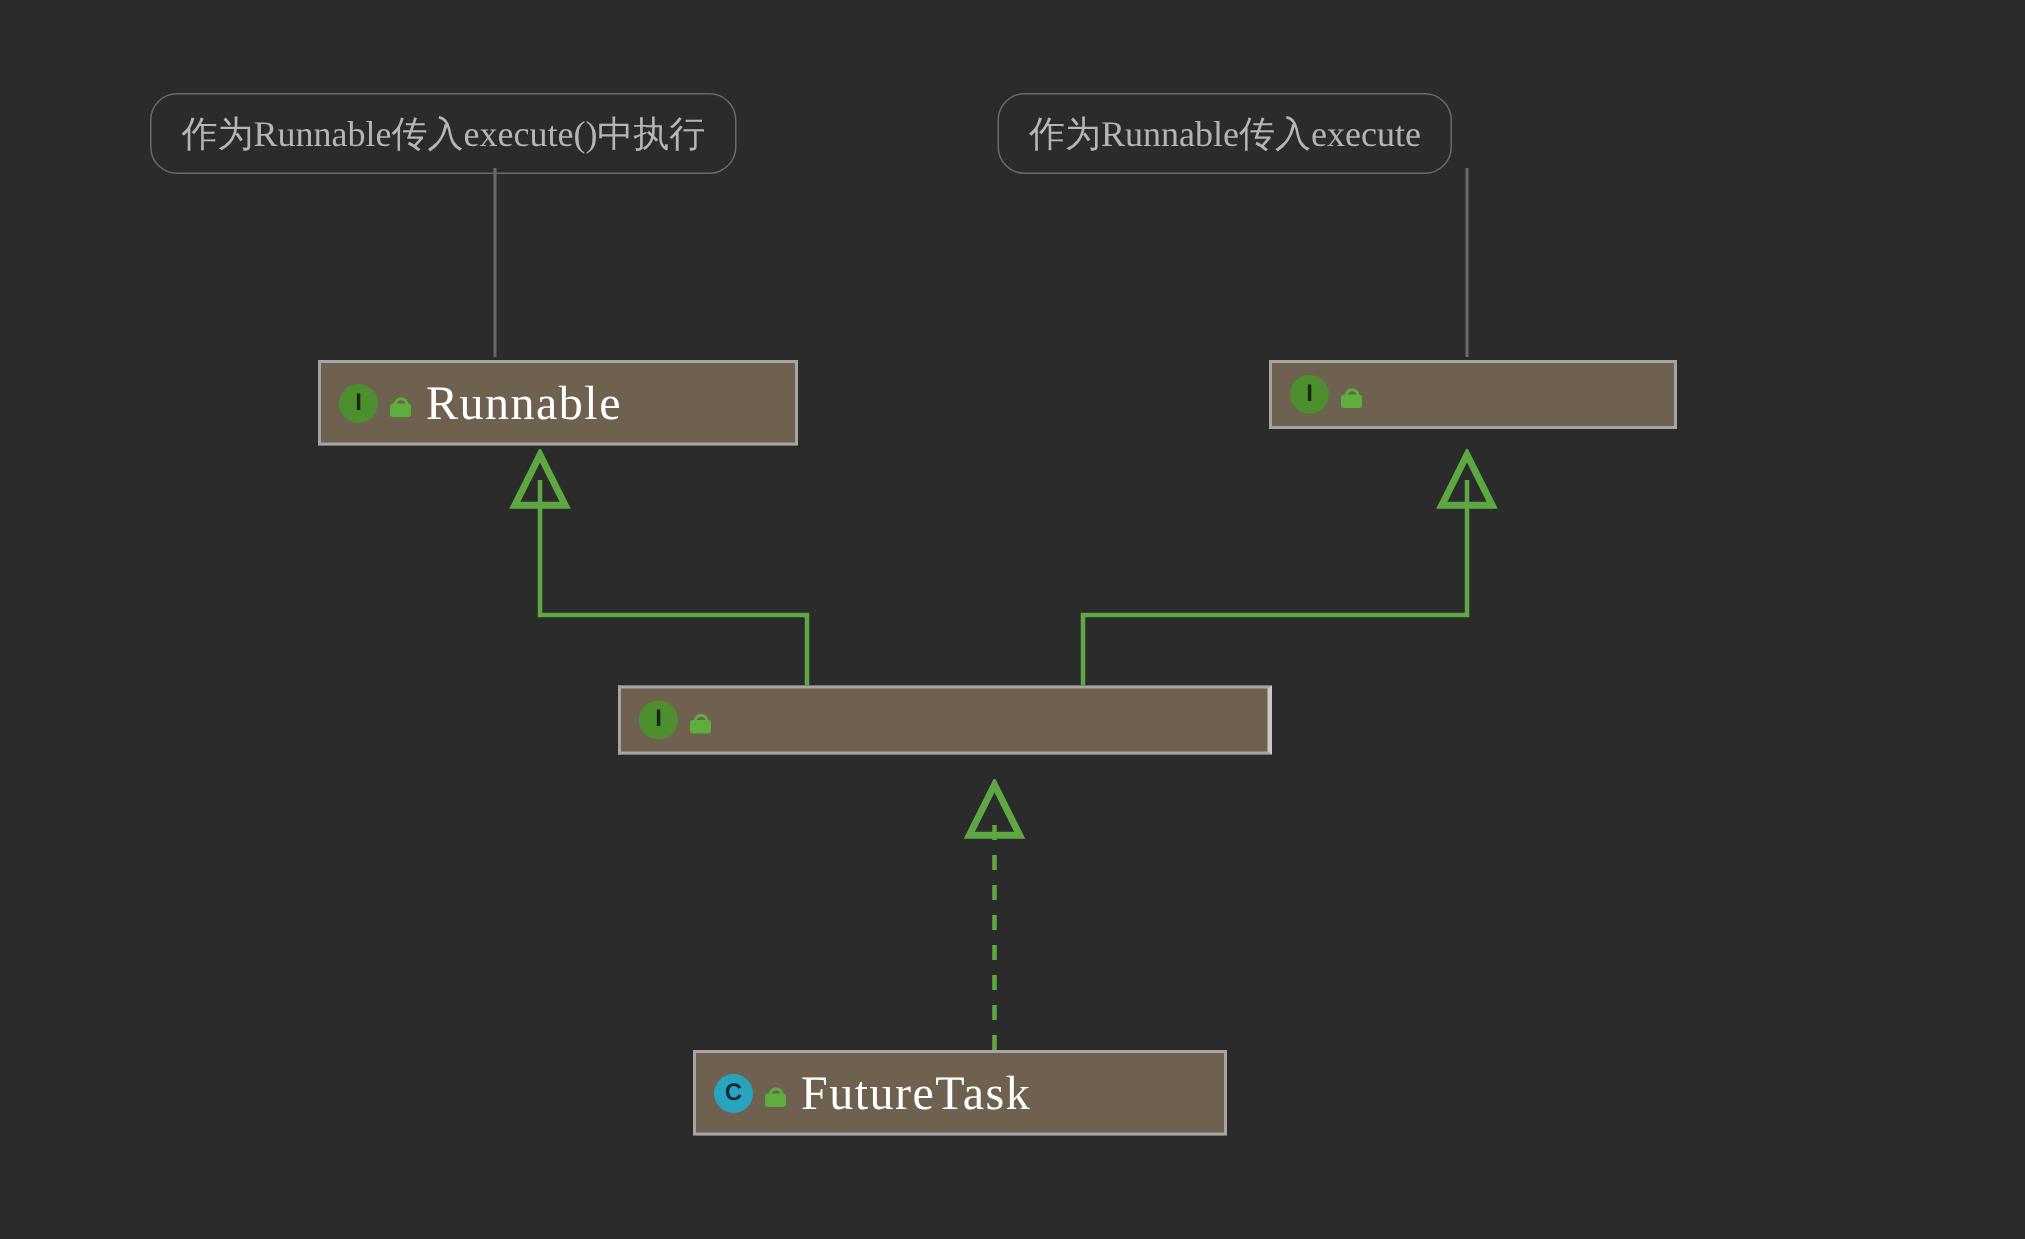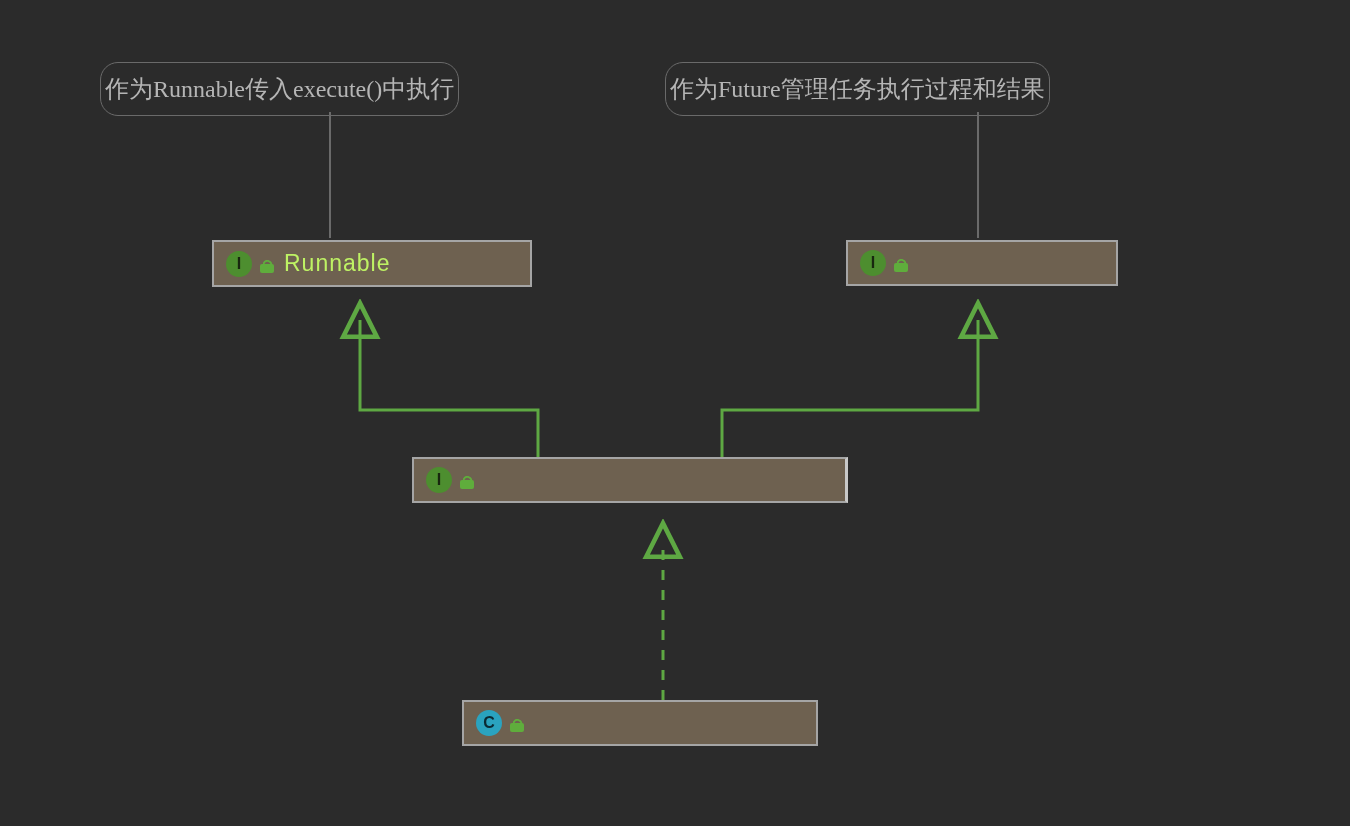--- a/index.html
+++ b/index.html
@@ -20,39 +20,39 @@
     background: #2b2b2b;
   }
 
   .note {
     position: absolute;
     border: 1px solid #6a6a6a;
     border-radius: 18px;
     background: transparent;
     color: #b5b5b5;
     font-size: 24px;
-    padding: 10px 4px;
+    padding: 10px 20px;
     font-family: "SimSun","Microsoft YaHei", serif;
     white-space: nowrap;
   }
 
   .class-box {
     position: absolute;
     background: #6e6150;
     border: 2px solid #a5a5a5;
     display: flex;
     align-items: center;
     padding: 8px 20px 8px 12px;
     gap: 10px;
   }
   .cb-rf { border-right: 3px solid #c9c9c9; }
   .class-name {
-    color: #bef264;
-    font-size: 23px;
-    font-family: Liberation Sans, sans-serif;
+    color: #ffffff;
+    font-size: 32px;
+    font-family: Liberation Serif, serif;
     letter-spacing: 1px;
   }
 
   .badge {
     width: 26px; height: 26px;
     border-radius: 50%;
     display: inline-flex;
     align-items: center; justify-content: center;
     font-weight: bold;
     font-size: 16px;
@@ -76,21 +76,21 @@
   }
 
   svg.links { position: absolute; left:0; top:0; pointer-events:none; }
 </style>
 </head>
 <body>
 
 <div class="canvas">
 
   <div class="note" style="left:60px; top:42px;">作为Runnable传入execute()中执行</div>
-  <div class="note" style="left:625px; top:42px;">作为Future管理任务执行过程和结果</div>
+  <div class="note" style="left:625px; top:42px;">作为Runnable传入execute</div>
 
   <div class="class-box" style="left:172px; top:220px; width:320px;">
     <span class="badge interface">I</span>
     <span class="lock-icon">
         <span class="bar"></span>
         <span class="body"></span>
       </span>
     <span class="class-name">Runnable</span>
   </div>
 
@@ -109,20 +109,21 @@
         <span class="body"></span>
       </span>
   </div>
 
   <div class="class-box" style="left:422px; top:680px; width:356px;">
     <span class="badge klass">C</span>
     <span class="lock-icon">
         <span class="bar"></span>
         <span class="body"></span>
       </span>
+    <span class="class-name">FutureTask</span>
   </div>
 
   <svg class="links" width="1270" height="790">
     <defs>
       <marker id="arrow-open" viewBox="0 0 20 20" refX="10" refY="10" markerWidth="14" markerHeight="14" orient="auto-start-reverse">
         <path d="M2,2 L18,10 L2,18 Z" fill="none" stroke="#5ea843" stroke-width="2.2"></path>
       </marker>
     </defs>
 
     <line x1="290" y1="92" x2="290" y2="218" stroke="#6a6a6a" stroke-width="2"></line>

